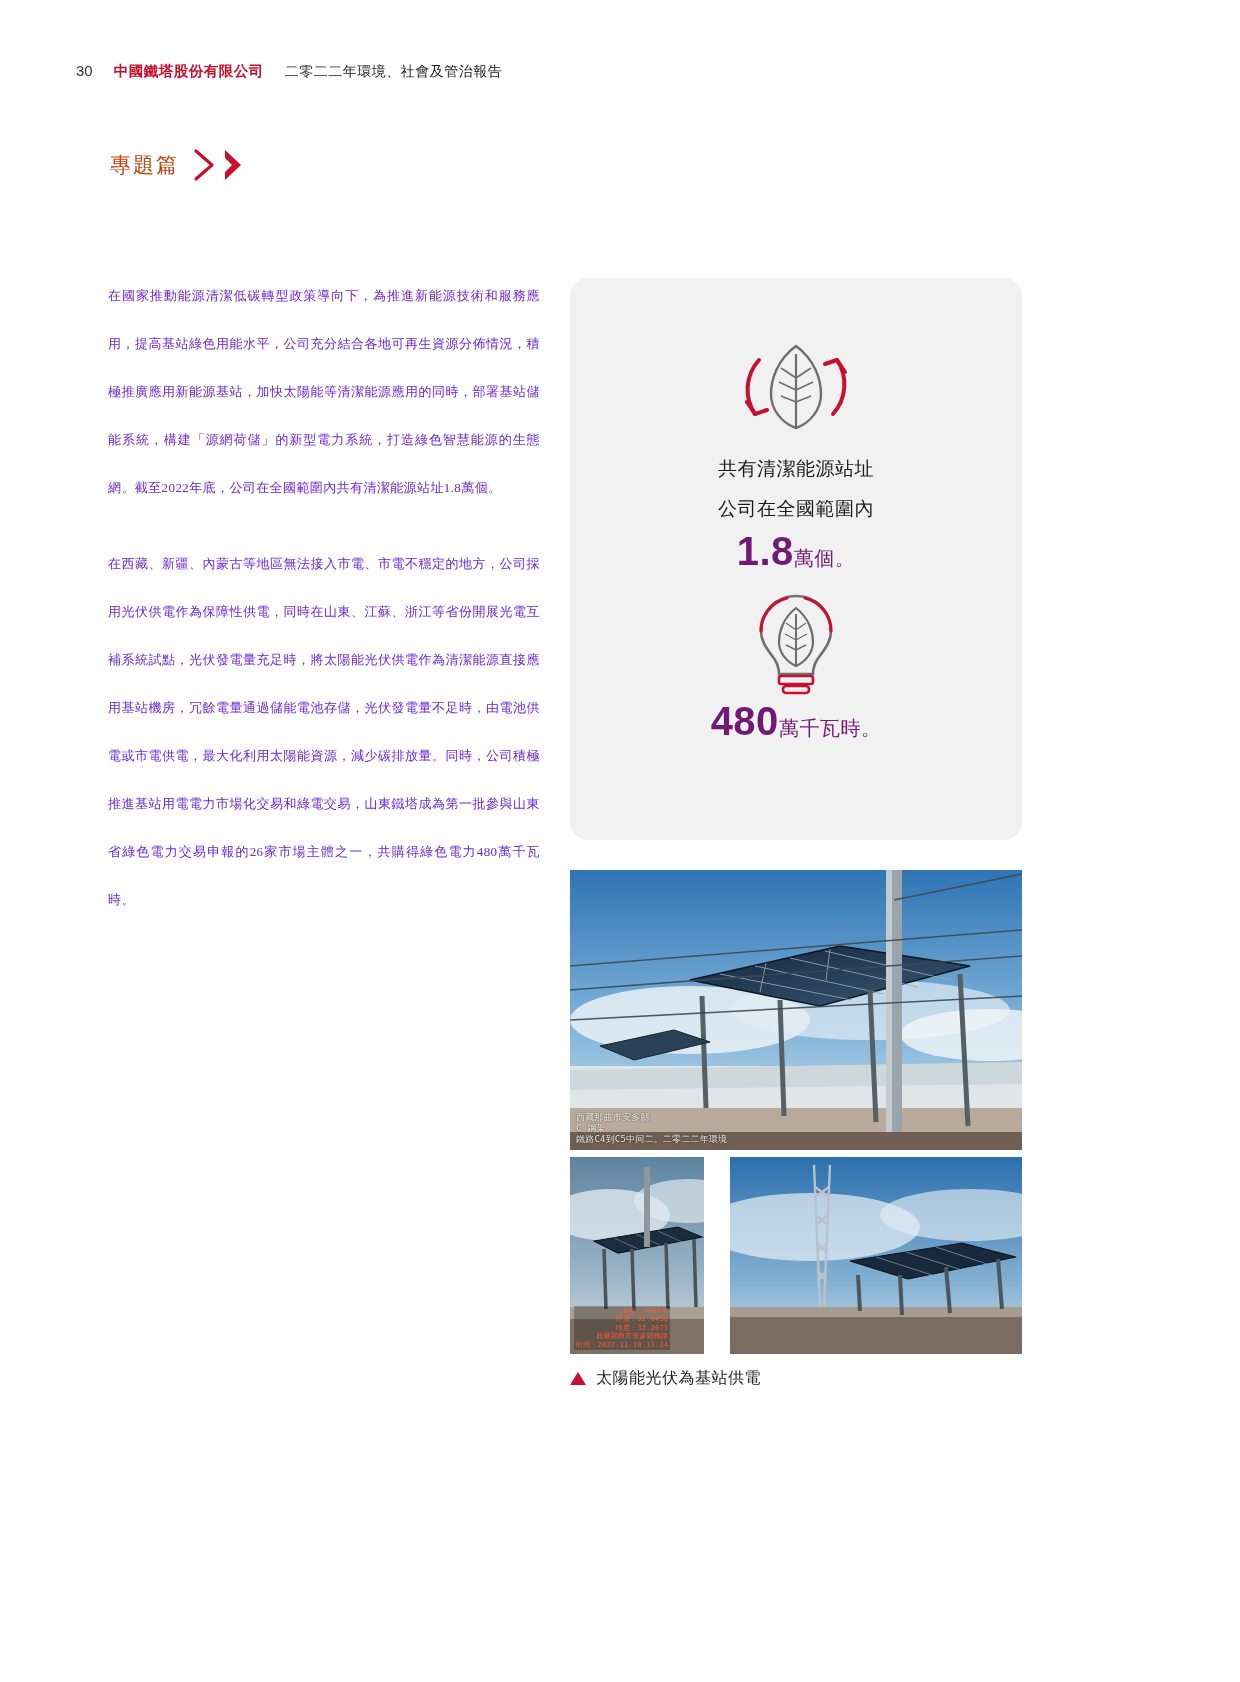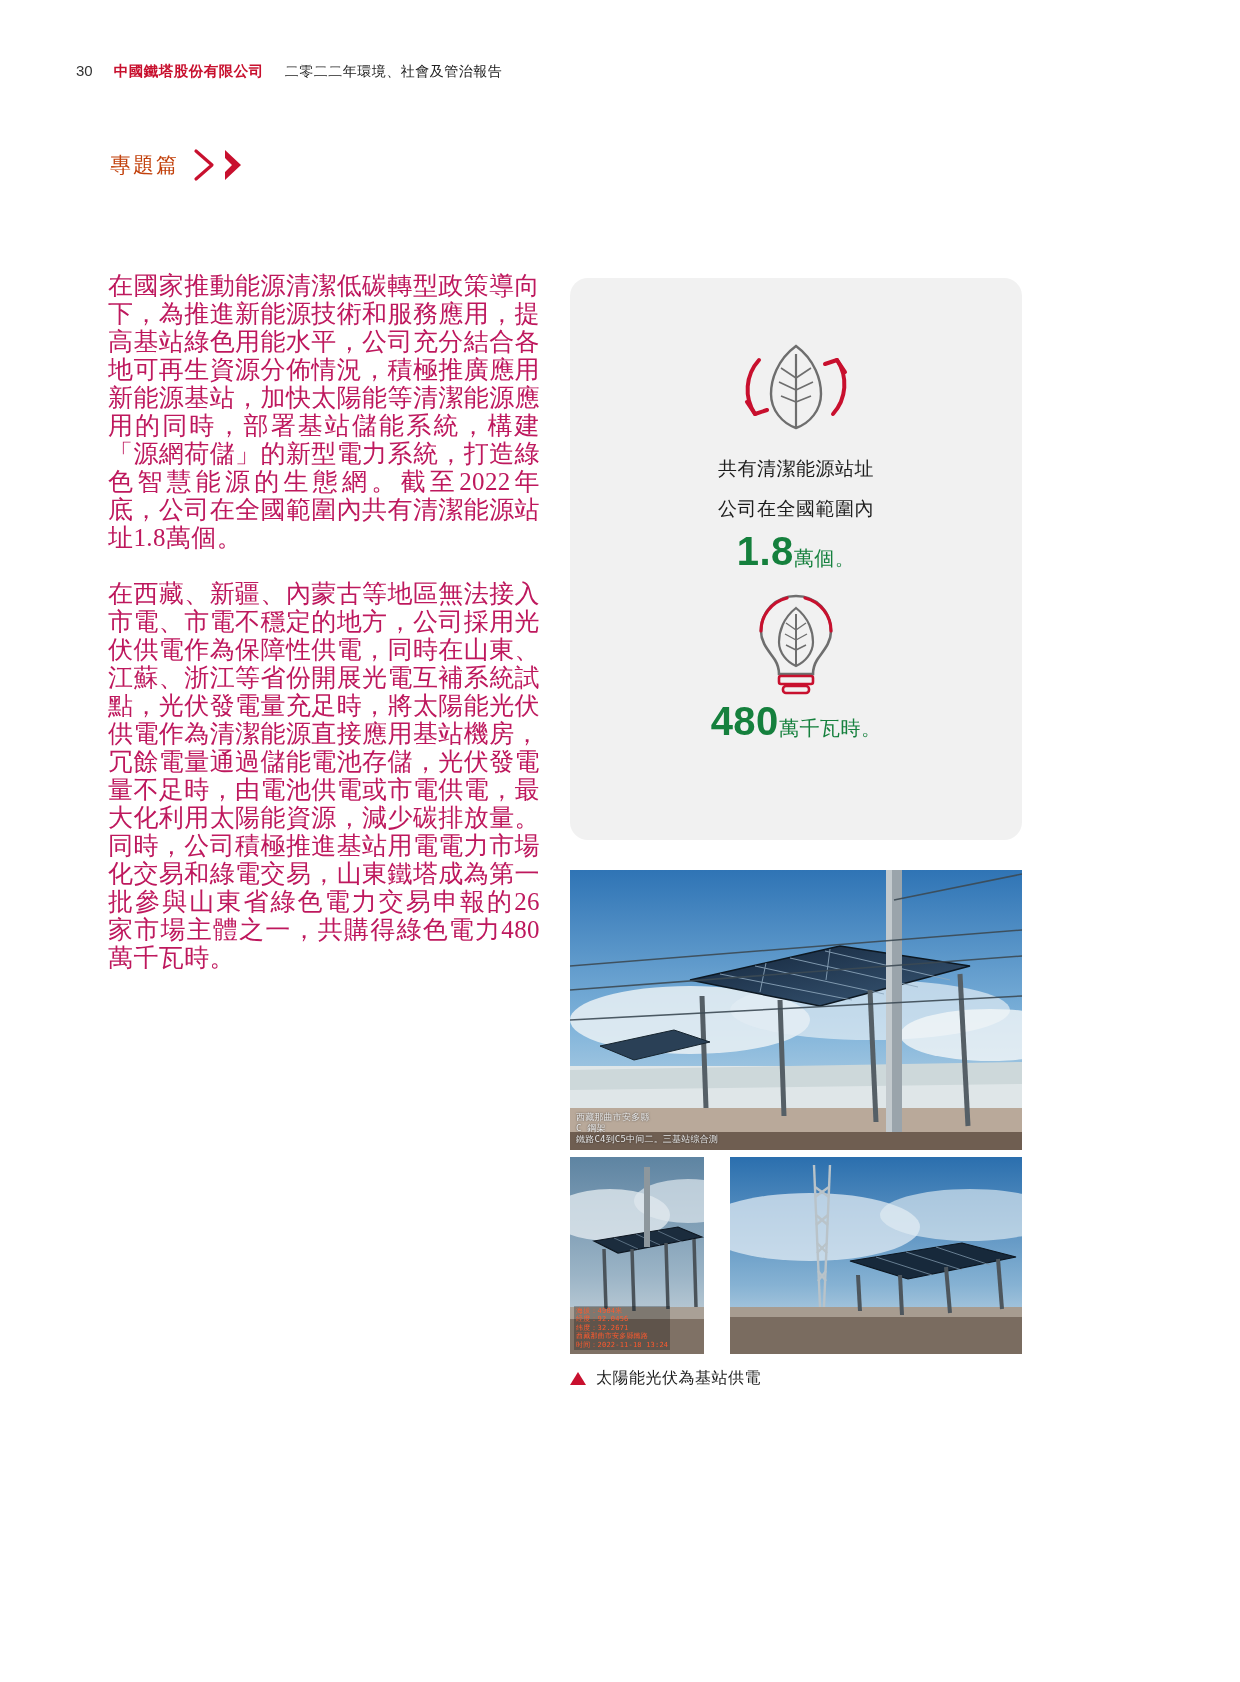--- a/index.html
+++ b/index.html
@@ -67,26 +67,26 @@
 
   
   .body-col {
     position: absolute;
     top: 272px;
     left: 108px;
     width: 432px;
   }
   .body-col p {
     margin: 0 0 28px 0;
-    font-size: 25px;
-    line-height: 28px;
+    font-size: 13px;
+    line-height: 48px;
     text-align: justify;
     text-justify: inter-ideograph;
     letter-spacing: 0.4px;
-    color: #be185d;
+    color: #6d28d9;
   }
   .body-col p:last-child { margin-bottom: 0; }
 
   
   .stats-card {
     position: absolute;
     top: 278px;
     left: 570px;
     width: 452px;
     height: 562px;
@@ -111,21 +111,21 @@
   .stat-text {
     font-size: 19px;
     line-height: 34px;
     color: #1c1c1c;
     letter-spacing: 0.5px;
     margin-top: 6px;
   }
   .stat-value-line {
     margin-top: 2px;
     line-height: 46px;
-    color: #15803d;
+    color: #701a75;
   }
   .stat-number {
     font-size: 40px;
     font-weight: bold;
     font-family: "Liberation Sans", sans-serif;
     letter-spacing: 0.5px;
   }
   .stat-unit {
     font-size: 20px;
     letter-spacing: 0.5px;
@@ -140,20 +140,21 @@
     height: 280px;
     overflow: hidden;
   }
   .photo-bl {
     position: absolute;
     top: 1157px;
     left: 570px;
     width: 134px;
     height: 197px;
     overflow: hidden;
+    text-align: right;
   }
   .photo-br {
     position: absolute;
     top: 1157px;
     left: 730px;
     width: 292px;
     height: 197px;
     overflow: hidden;
   }
   .photo-main svg, .photo-bl svg, .photo-br svg { display: block; }
@@ -321,21 +322,21 @@
       <path d="M0 96 L452 60"></path>
       <path d="M0 120 L452 86"></path>
       <path d="M0 150 L452 126"></path>
       <path d="M324 30 L452 4"></path>
     </g>
 
     <polygon points="30,176 104,160 140,172 64,190" fill="#2a4056" stroke="#16242f" stroke-width="1"></polygon>
   </svg>
   <div class="photo-stamp stamp-main" style="white-space: pre-line;">西藏那曲市安多縣
 C 鋼架
-鐵路C4到C5中间二。三基站综合測</div>
+鐵路C4到C5中间二。二零二二年環境</div>
 </div>
 
 <div class="photo-bl">
   <svg width="152" height="197" viewBox="0 0 152 197">
     <defs>
       <linearGradient id="skyB" x1="0" y1="0" x2="0" y2="1">
         <stop offset="0%" stop-color="#5e84a2"></stop>
         <stop offset="60%" stop-color="#9bb4c6"></stop>
         <stop offset="100%" stop-color="#d6dee3"></stop>
       </linearGradient>

